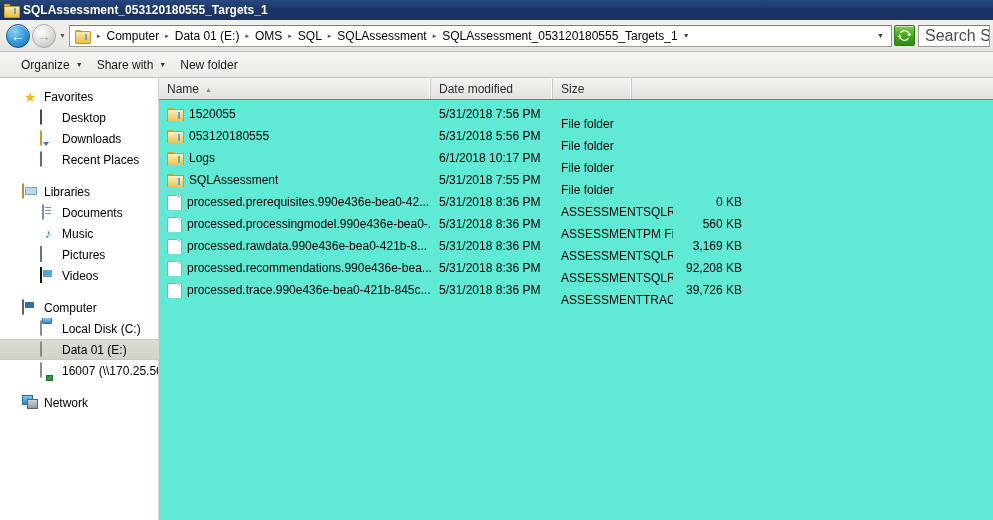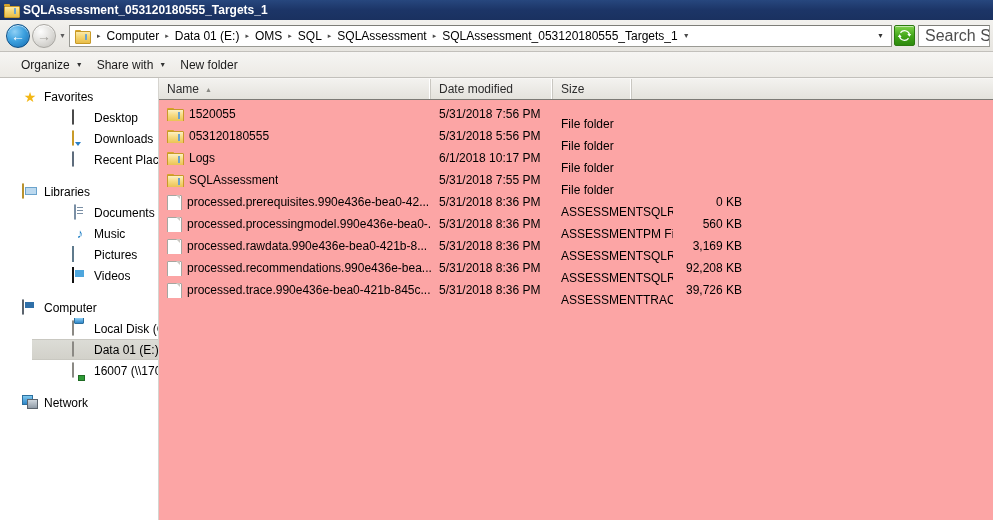--- a/index.html
+++ b/index.html
@@ -214,21 +214,21 @@
   }
   .nav-item {
     height: 21px;
     display: flex;
     align-items: center;
     white-space: nowrap;
     padding-left: 22px;
     overflow: hidden;
   }
   .nav-item.root { padding-left: 22px; }
-  .nav-item.child { padding-left: 40px; margin-left: 32px; }
+  .nav-item.child { padding-left: 40px; }
   .nav-item.selected {
     background: linear-gradient(to bottom, #dcdcd6 0%, #d2d1ca 100%);
     border-top: 1px solid #c9c8c1;
     border-bottom: 1px solid #c9c8c1;
   }
   .nav-label {
     font-size: 12px; color: #000; margin-left: 6px;
     overflow: hidden; text-overflow: clip; white-space: nowrap;
   }
   .nav-gap { height: 11px; }
@@ -333,21 +333,21 @@
     width: 9px; height: 8px;
     background: linear-gradient(to bottom, #cfd6dd, #8f9aa6);
     border: 1px solid #5a636d;
   }
 
   
   .content {
     flex: 1 1 auto;
     display: flex;
     flex-direction: column;
-    background: #fca5a5;
+    background: #5eead4;
     overflow: hidden;
   }
   .headerrow {
     height: 22px;
     display: flex;
     background: linear-gradient(to bottom, #f3f2ef 0%, #e4e2dc 100%);
     border-bottom: 1px solid #7c7a75;
     border-top: 1px solid #f7f6f4;
     flex: 0 0 22px;
   }

